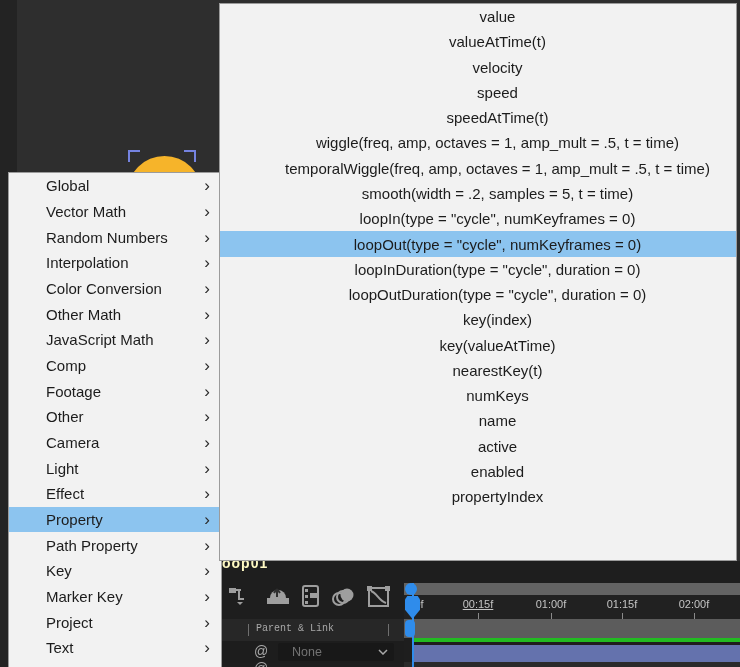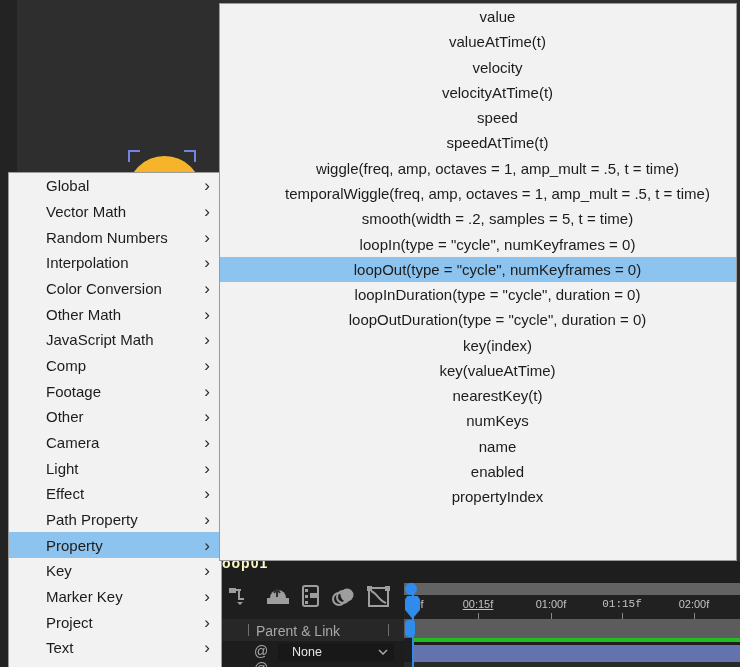--- a/index.html
+++ b/index.html
@@ -18,33 +18,33 @@
   .comp-name{position:absolute;left:2px;top:-6px;font-size:14px;color:#fef9c3;letter-spacing:1px;font-weight:bold;}
   .tl-icon{position:absolute;top:24px;}
   .tl-icon svg{display:block;}
   .scrollbar{position:absolute;left:184px;top:22px;width:336px;height:12px;background:#636363;}
   .scroll-cap{position:absolute;left:185px;top:22px;width:12px;height:12px;border-radius:6px;background:#2f8ceb;}
   .ruler{position:absolute;left:184px;top:34px;width:336px;height:24px;background:#212121;}
   .ruler-label{position:absolute;top:3px;transform:translateX(-50%);font-size:11px;color:#c4c4c4;white-space:nowrap;}
   .ruler span:nth-of-type(1){left:12px;}
   .ruler span:nth-of-type(2){left:74px;text-decoration:underline;}
   .ruler span:nth-of-type(3){left:147px;}
-  .ruler span:nth-of-type(4){left:218px;font-family:Liberation Mono, monospace;}
+  .ruler span:nth-of-type(4){left:218px;}
   .ruler span:nth-of-type(5){left:290px;}
   .tick{position:absolute;bottom:0;width:1px;height:6px;background:#8a8a8a;}
   .parent-header{position:absolute;left:0;top:58px;width:184px;height:22px;background:#272727;}
-  .parent-header .hdr-label{position:absolute;left:36px;top:4px;font-size:14px;color:#a8a8a8;}
+  .parent-header .hdr-label{position:absolute;left:36px;top:4px;font-size:10px;color:#a8a8a8;font-family:Liberation Mono, monospace;}
   .vsep{position:absolute;top:5px;width:1px;height:12px;background:#6f6f6f;}
   .workarea{position:absolute;left:184px;top:58px;width:336px;height:19px;background:#5c5c5c;}
   .workarea-cap{position:absolute;left:185px;top:59px;width:10px;height:17px;border-radius:4px;background:#2f8ceb;}
   .green-line{position:absolute;left:192px;top:77px;width:328px;height:4px;}
   .parent-row{position:absolute;left:0;top:80px;width:184px;height:22px;background:#1d1d1d;}
   .pickwhip{position:absolute;left:34px;top:2px;font-size:14px;color:#a8a8a8;}
   .parent-dropdown{position:absolute;left:58px;top:2px;width:116px;height:18px;background:#181818;border-radius:2px;}
-  .parent-dropdown .dd-value{position:absolute;left:14px;top:2px;font-size:12.5px;color:#e5e5e5;}
+  .parent-dropdown .dd-value{position:absolute;left:14px;top:2px;font-size:12.5px;color:#737373;}
   .parent-dropdown svg{position:absolute;right:6px;top:6px;}
   .layer-bar{position:absolute;left:193px;top:84px;width:327px;height:17px;}
   .bottom-strip{position:absolute;left:184px;top:101px;width:336px;height:5px;background:#2a2a2a;}
   .pickwhip2{position:absolute;left:34px;top:99px;font-size:14px;color:#a8a8a8;}
   .playhead-line{position:absolute;left:192px;top:22px;width:2px;height:84px;background:#2f8ceb;}
   .playhead-marker{position:absolute;left:185px;top:35px;width:15px;height:23px;background:#2f8ceb;
       clip-path:polygon(0 15%,15% 0,85% 0,100% 15%,100% 60%,50% 100%,0 60%);}
 
   
   .menu{position:absolute;background:#f2f2f2;border:1px solid #9b9b9b;box-sizing:border-box;}
@@ -214,31 +214,31 @@
       <div class="menu-item">
         <span>Light</span>
         <span class="arrow"></span>
       </div>
 
       <div class="menu-item">
         <span>Effect</span>
         <span class="arrow"></span>
       </div>
 
-      <div class="menu-item">
-        <span>Path Property</span>
-        <span class="arrow"></span>
-      </div>
-
       <div class="menu-item highlighted">
         <span>Property</span>
         <span class="arrow"></span>
       </div>
 
       <div class="menu-item">
+        <span>Path Property</span>
+        <span class="arrow"></span>
+      </div>
+
+      <div class="menu-item">
         <span>Key</span>
         <span class="arrow"></span>
       </div>
 
       <div class="menu-item">
         <span>Marker Key</span>
         <span class="arrow"></span>
       </div>
 
       <div class="menu-item">
@@ -259,23 +259,20 @@
       </div>
 
       <div class="menu-item">
         <span>valueAtTime(t)</span>
       </div>
 
       <div class="menu-item">
         <span>velocity</span>
       </div>
 
-      <div class="menu-item">
-        <span>velocityAtTime(t)</span>
-      </div>
 
       <div class="menu-item">
         <span>speed</span>
       </div>
 
       <div class="menu-item">
         <span>speedAtTime(t)</span>
       </div>
 
       <div class="menu-item">
@@ -319,20 +316,23 @@
       </div>
 
       <div class="menu-item">
         <span>numKeys</span>
       </div>
 
       <div class="menu-item">
         <span>name</span>
       </div>
 
+      <div class="menu-item">
+        <span>active</span>
+      </div>
 
       <div class="menu-item">
         <span>enabled</span>
       </div>
 
 
       <div class="menu-item">
         <span>propertyIndex</span>
       </div>
     </div>

